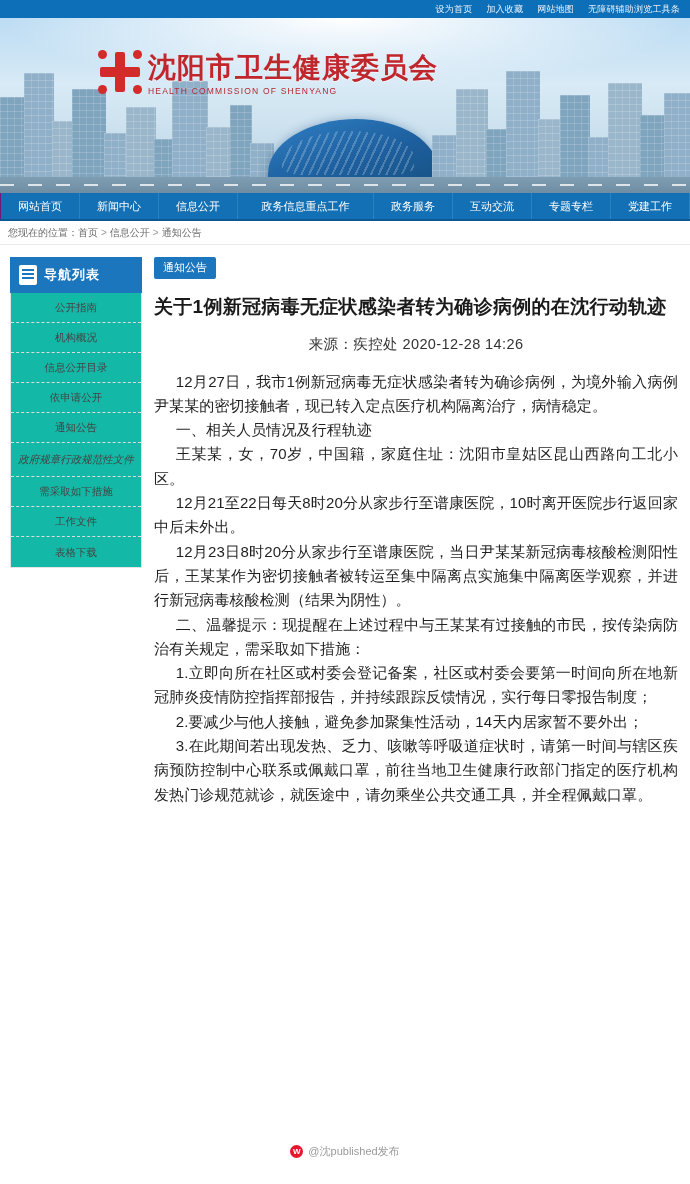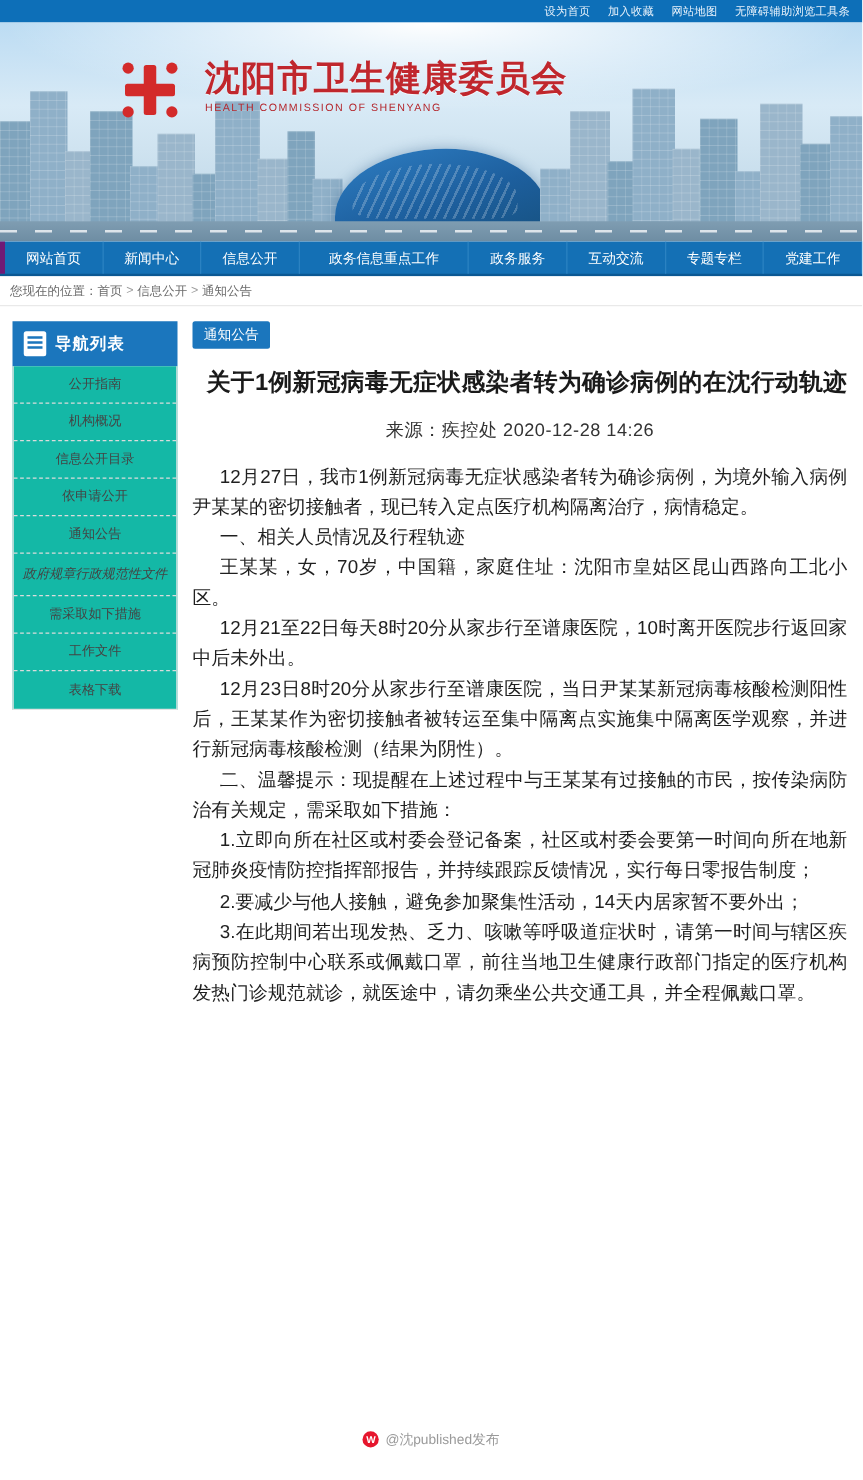--- a/index.html
+++ b/index.html
@@ -78,21 +78,21 @@
     position: absolute; left: 0; bottom: 0; width: 100%; height: 16px;
     background: linear-gradient(to bottom, #7f9db2, #6e8da3);
   }
   .road-line {
     position: absolute; bottom: 7px; left: 0; width: 100%; height: 2px;
     background: repeating-linear-gradient(to right, rgba(255,255,255,0.75) 0 14px, rgba(255,255,255,0) 14px 28px);
   }
   .logo-wrap {
     position: absolute;
     left: 96px; top: 30px;
-    display: flex; align-items: flex-start; gap: 20px;
+    display: flex; align-items: flex-end; gap: 4px;
   }
   .logo-mark {
     width: 48px; height: 48px; position: relative;
   }
   .logo-mark .cross-h, .logo-mark .cross-v {
     position: absolute; background: #d32a2a; border-radius: 2px;
   }
   .logo-mark .cross-h { left: 4px; top: 19px; width: 40px; height: 10px; }
   .logo-mark .cross-v { top: 4px; left: 19px; width: 10px; height: 40px; }
   .logo-mark .dot {
@@ -121,21 +121,21 @@
     border-bottom: 2px solid #0b5893;
   }
   .nav-item {
     flex: 1 1 auto;
     display: flex; align-items: center; justify-content: center;
     color: #fff; font-size: 11px;
     border-right: 1px solid #2b82c2;
     white-space: nowrap;
     padding: 0 4px;
   }
-  .nav-item:first-child { border-left: 4px solid #701a75; }
+  .nav-item:first-child { border-left: 1px solid #701a75; }
   .nav-item.wide { flex: 1.5 1 auto; }
 
   
   .breadcrumb {
     height: 24px;
     display: flex; align-items: center;
     padding-left: 8px;
     font-size: 10px; color: #6b6b6b;
     background: #fff;
     border-bottom: 1px solid #e9e9e9;
@@ -194,21 +194,21 @@
     font-size: 11px;
     padding: 3px 9px 4px 9px;
     border-radius: 2px;
     margin-bottom: 14px;
   }
   h1.title {
     margin: 0 0 14px 0;
     font-size: 19px;
     line-height: 1.45;
     color: #1a1a1a;
-    text-align: right;
+    text-align: left;
     font-weight: bold;
     letter-spacing: 0.3px;
   }
   .source {
     text-align: center;
     font-size: 14.5px;
     color: #333;
     margin: 0 0 16px 0;
     letter-spacing: 0.4px;
   }

